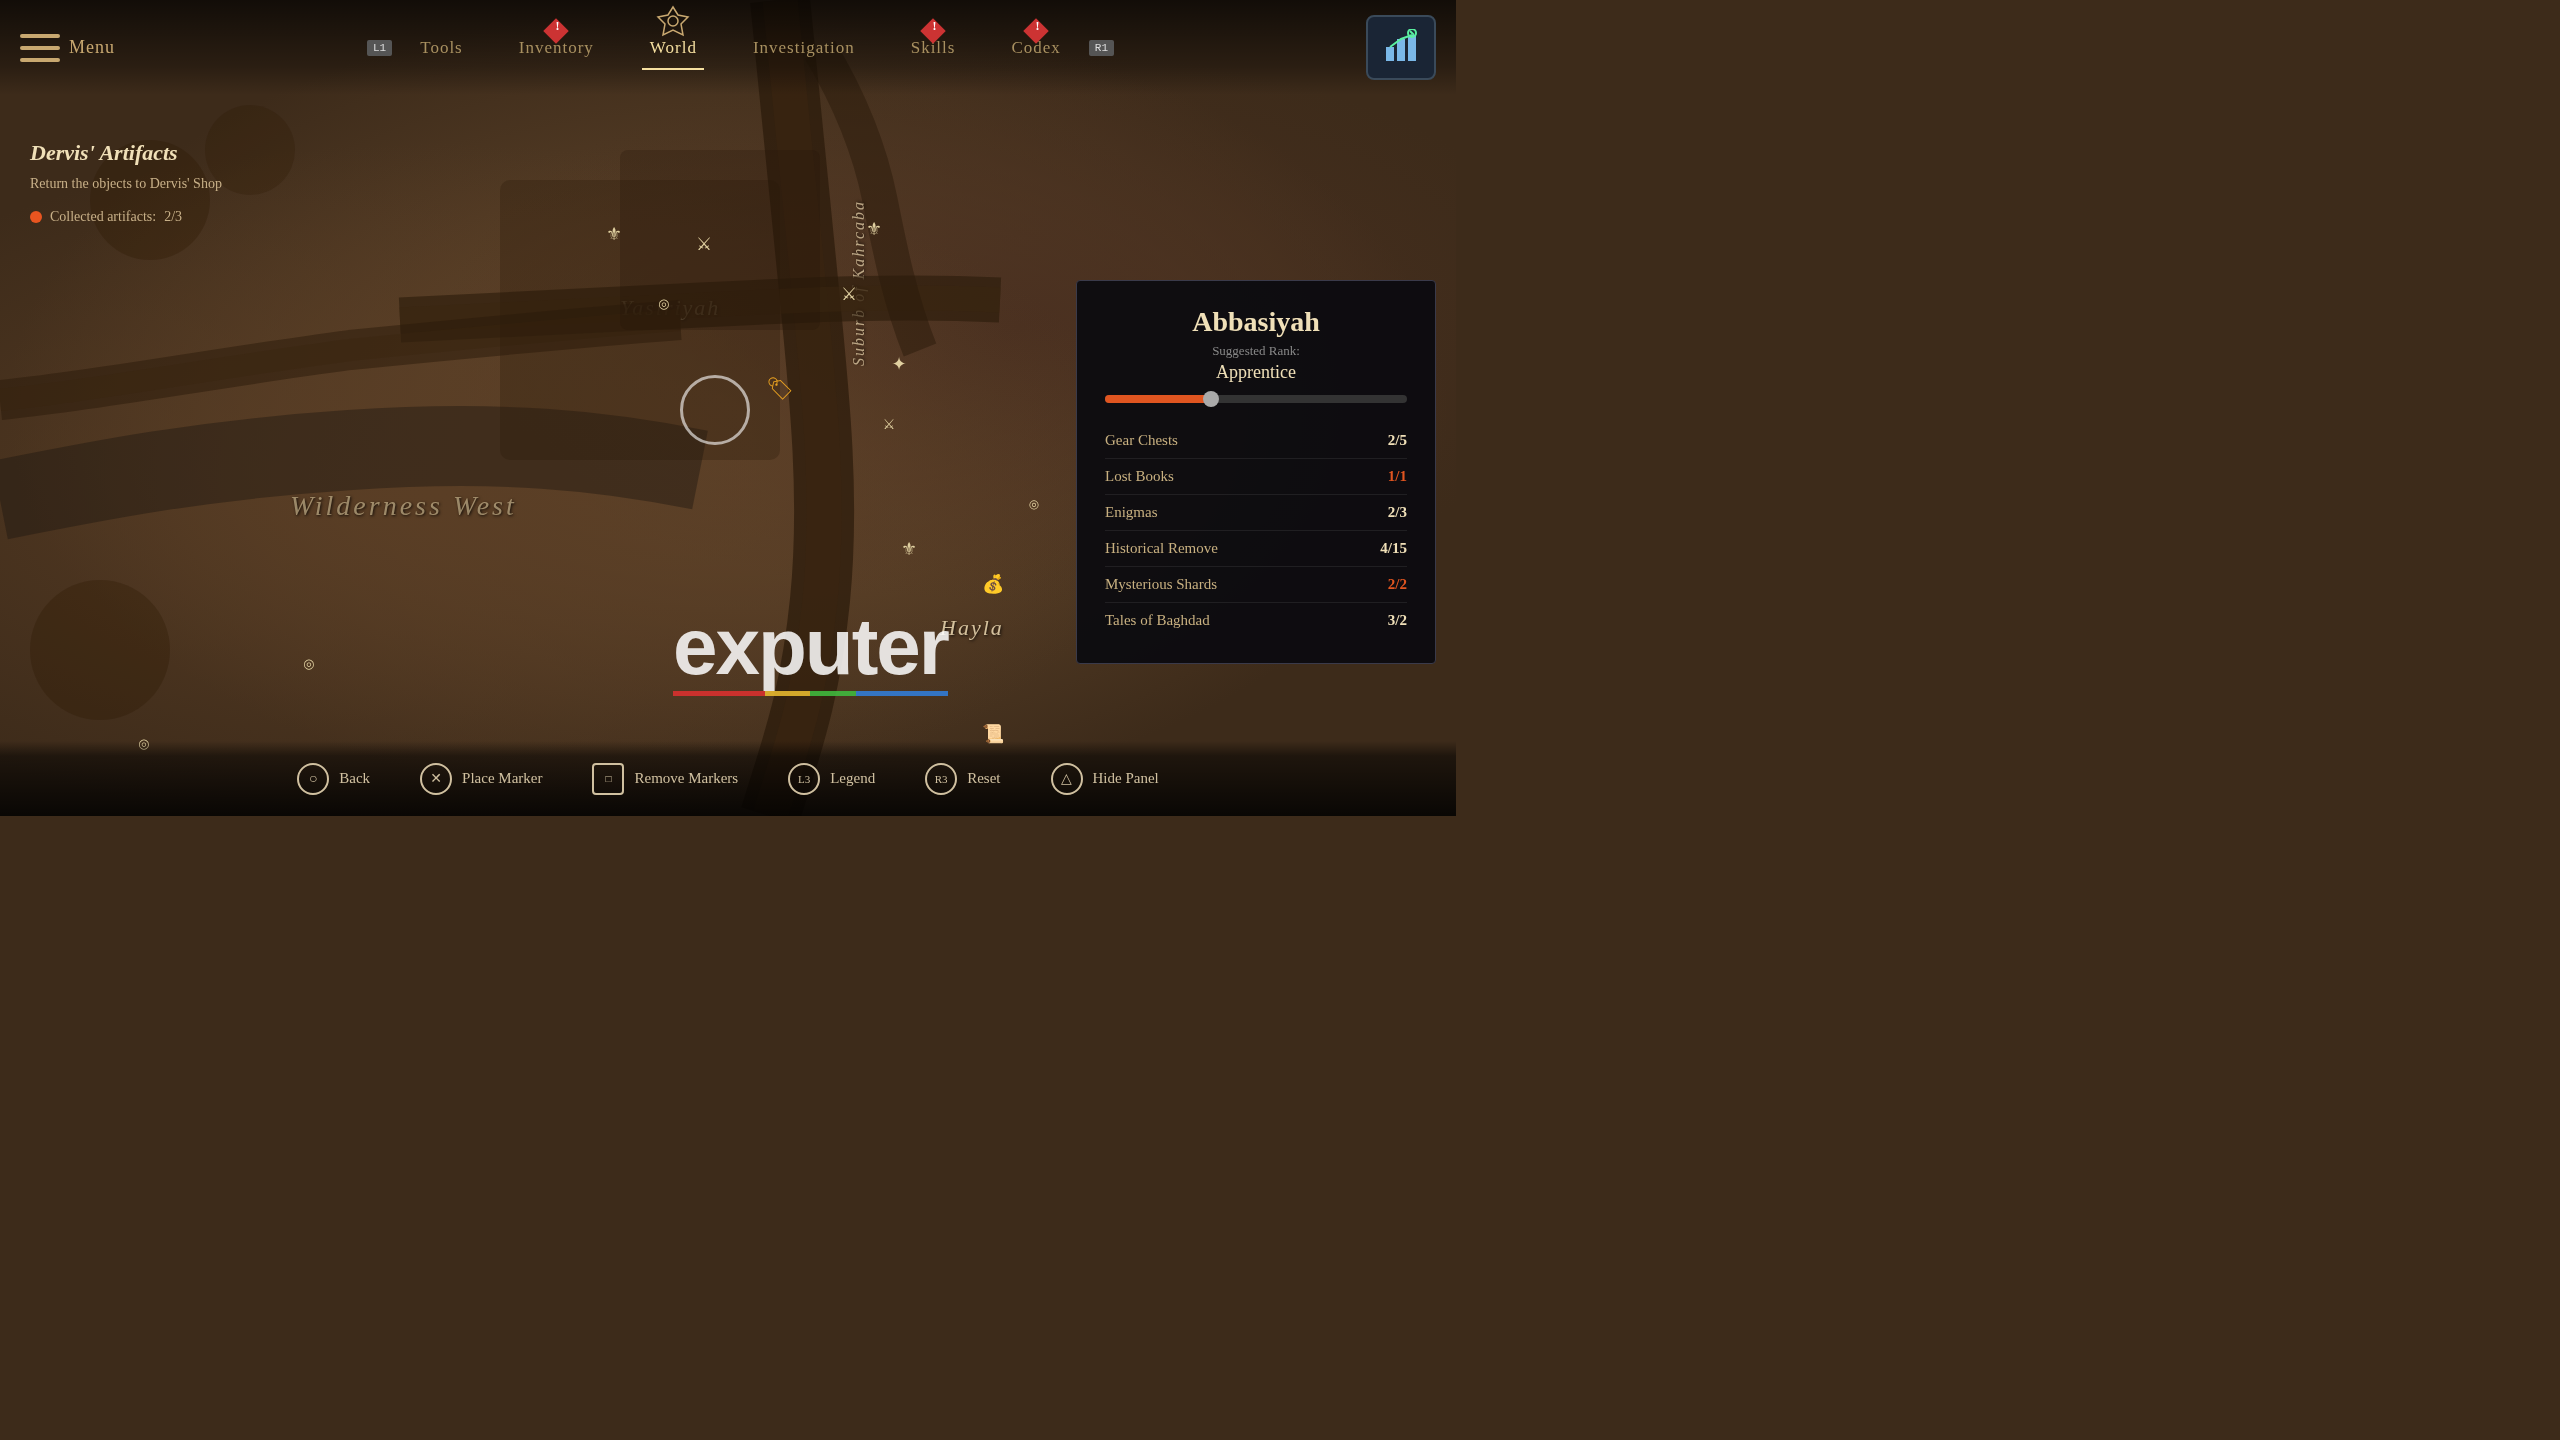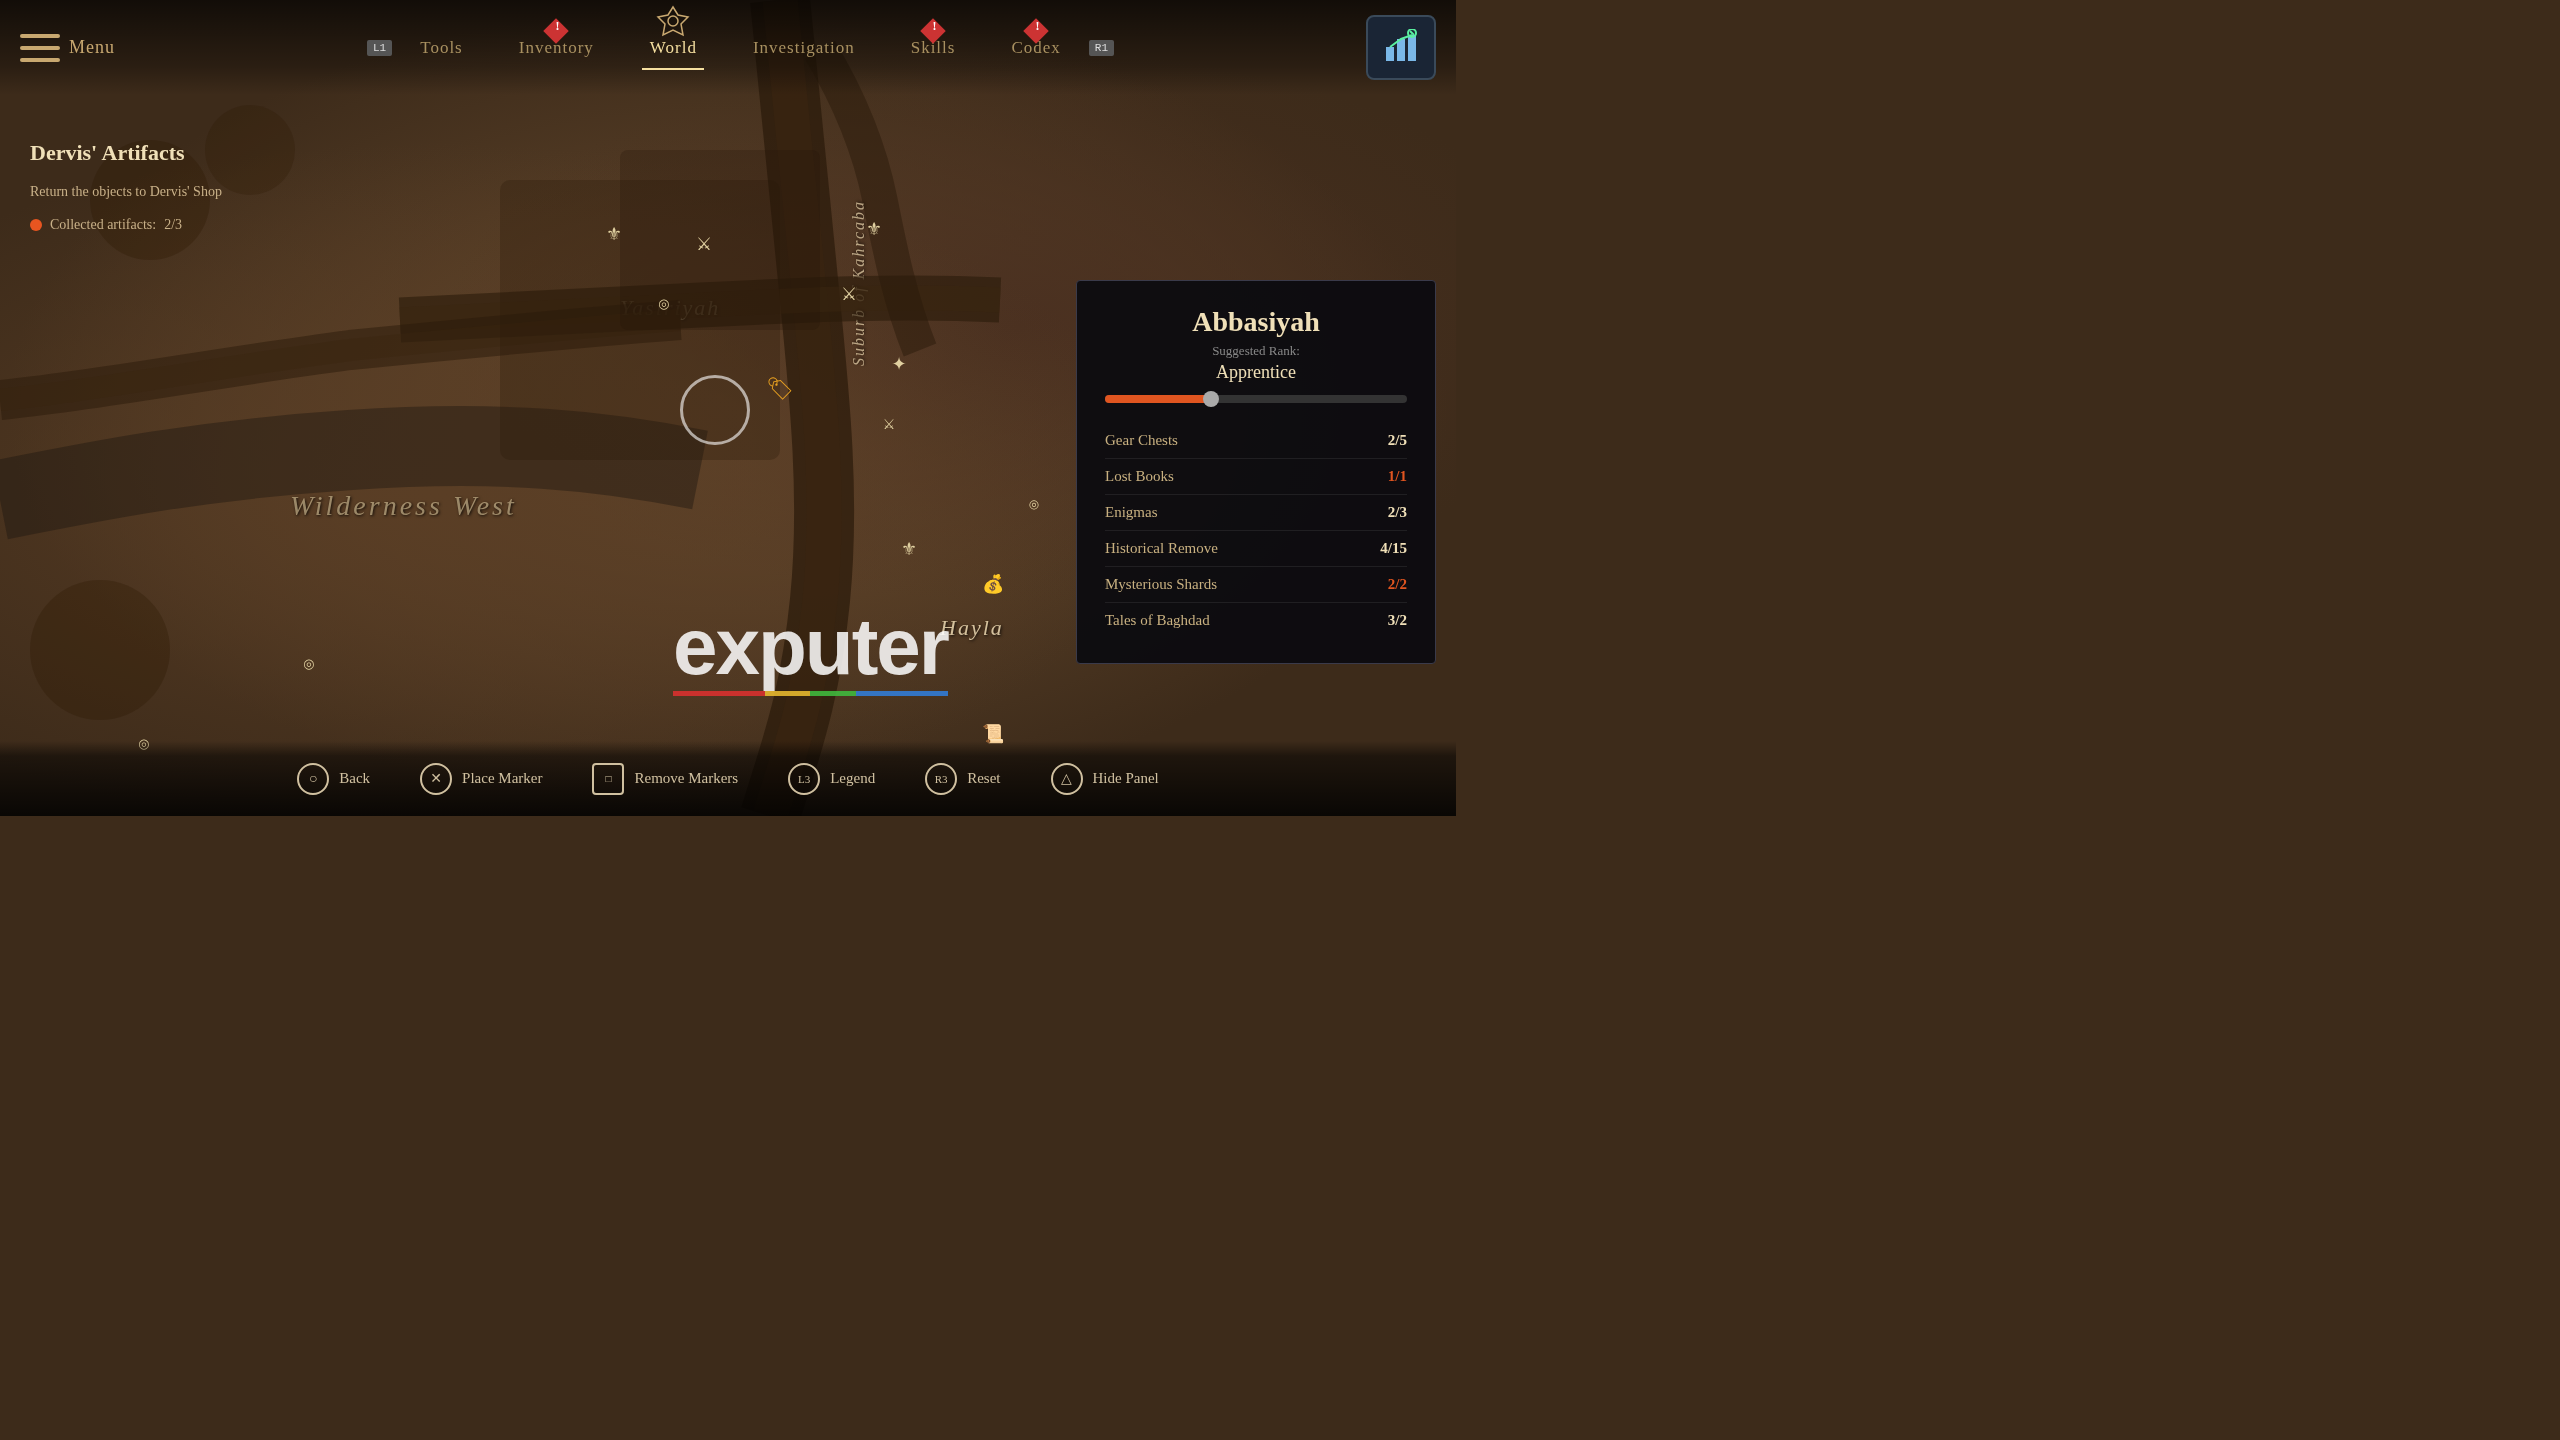--- a/index.html
+++ b/index.html
@@ -154,22 +154,23 @@
       left: 30px;
       color: #e8d5b0;
       z-index: 50;
       max-width: 280px;
     }
 
     .quest-title {
       font-size: 22px;
       font-family: 'Georgia', serif;
       color: #f0e0b8;
-      margin-bottom: 16px;
+      margin-bottom: 8px;
       font-weight: bold;
+      font-style: italic;
     }
 
     .quest-desc {
       font-size: 14px;
       color: #c8b088;
       line-height: 1.4;
       margin-bottom: 15px;
     }
 
     .quest-progress {

